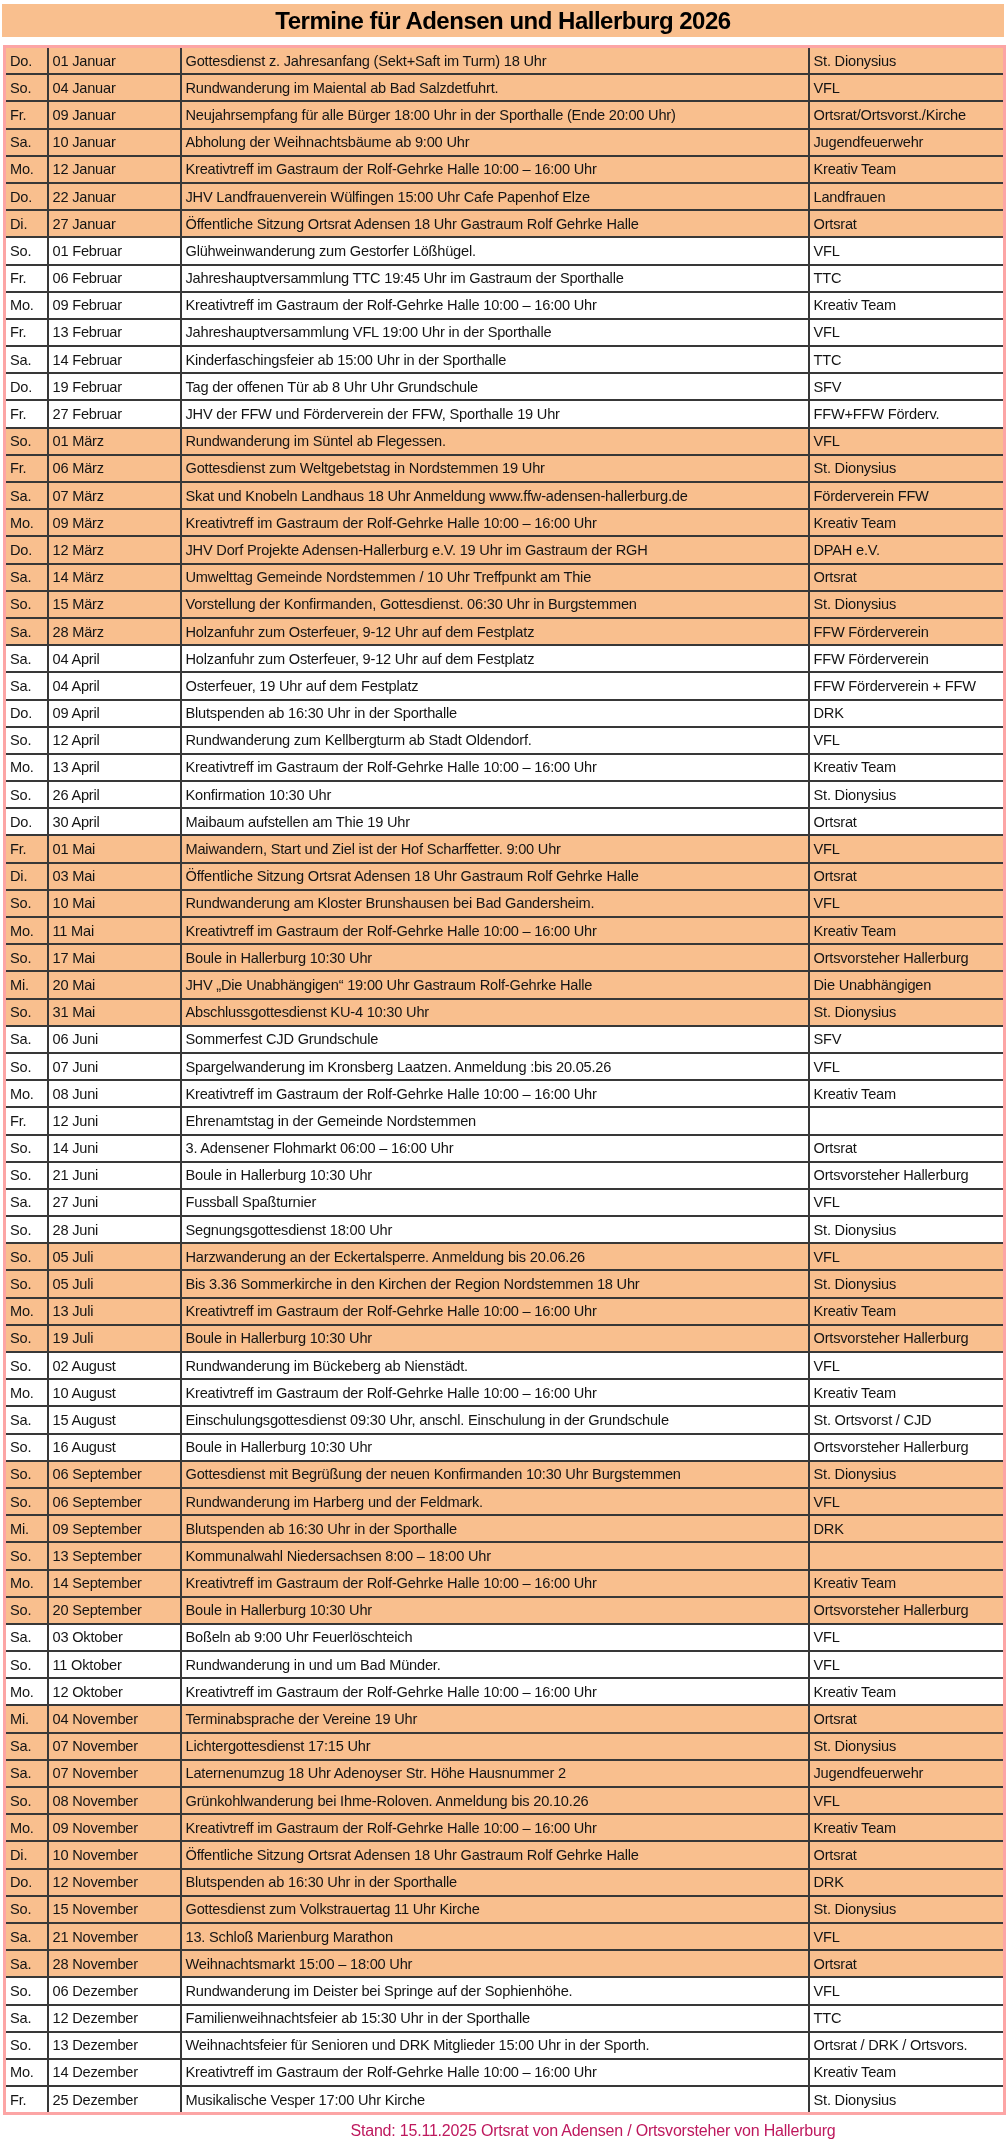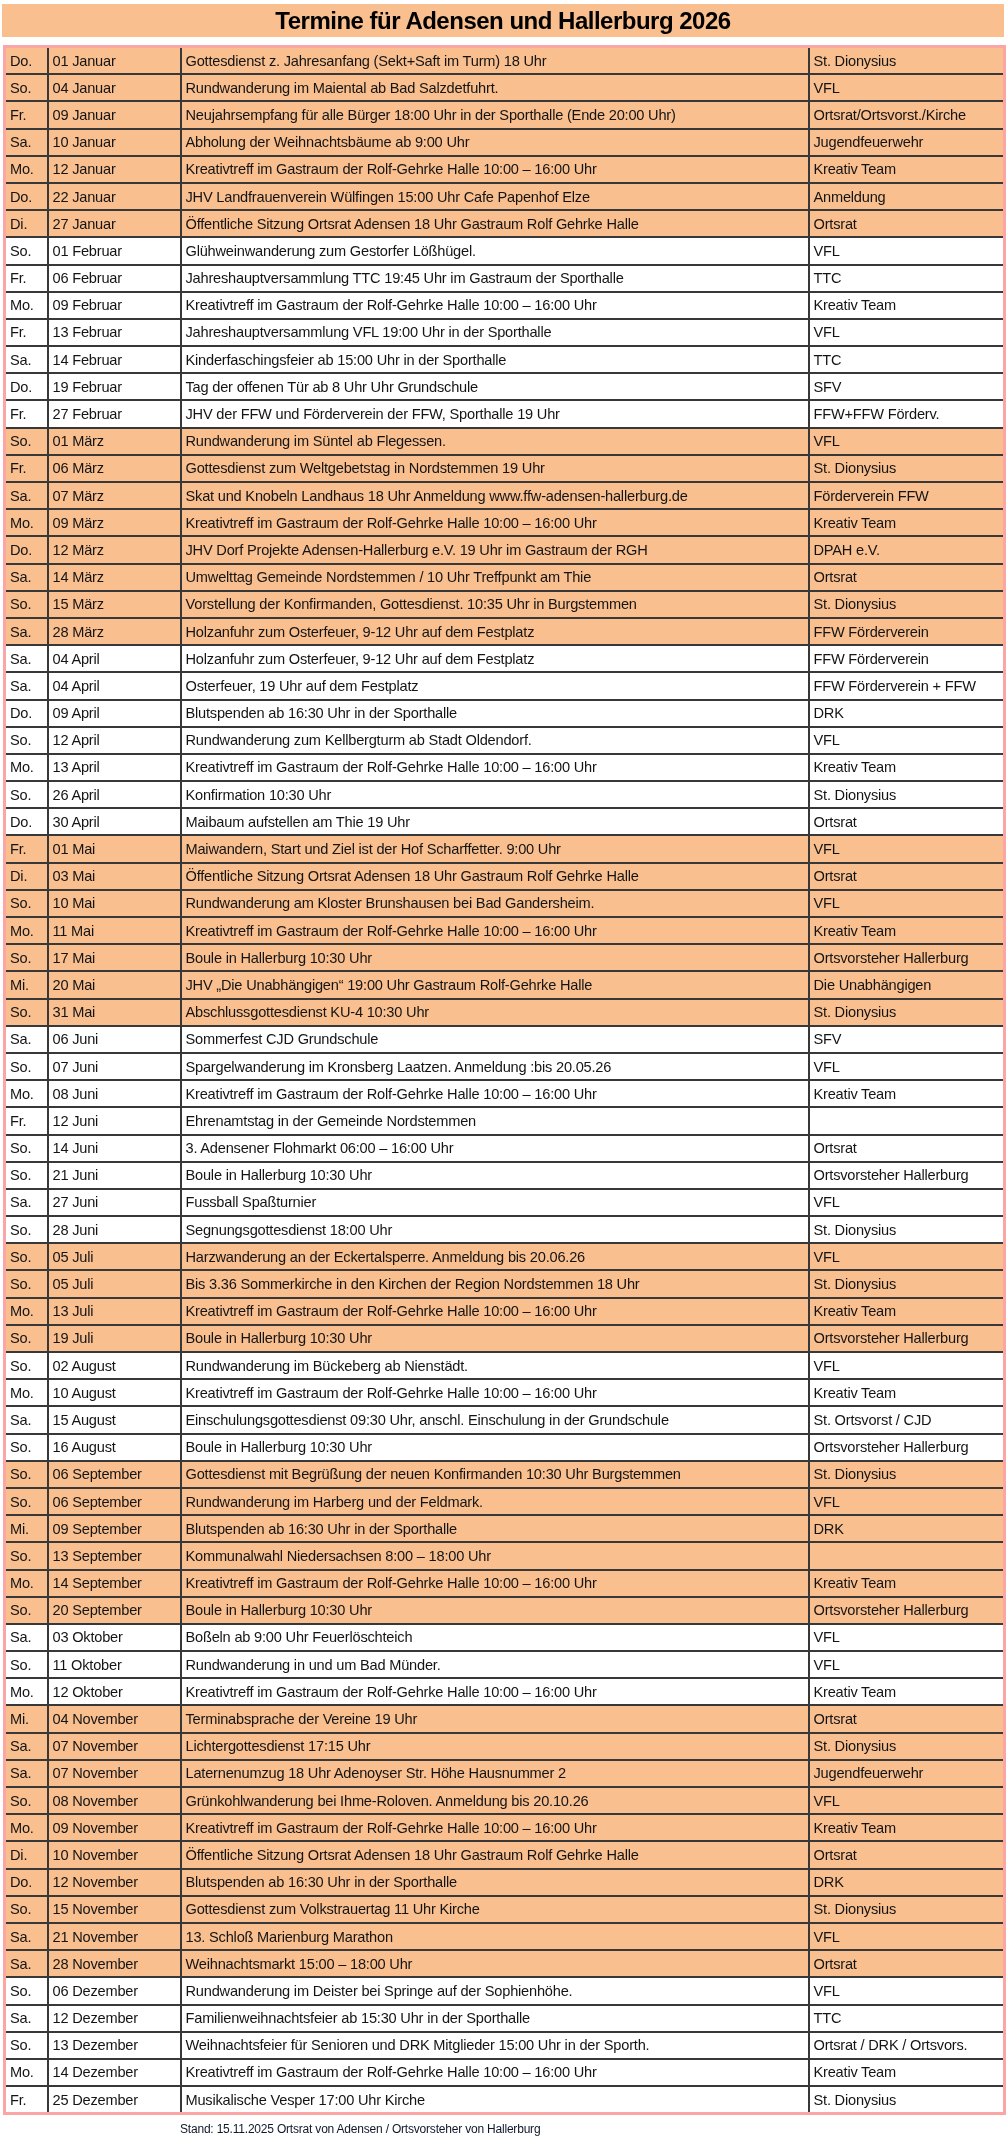--- a/index.html
+++ b/index.html
@@ -51,23 +51,24 @@
     background: #ffffff;
   }
   table.events tr.orange td { background: #f9bf8e; }
   col.c-day  { width: 43px; }
   col.c-date { width: 133px; }
   col.c-evt  { width: 628px; }
   col.c-org  { width: 196px; }
   .footer-note {
     margin: 7px 0 0 180px;
     width: 826px;
-    font-size: 12px;
+    text-align: center;
+    font-size: 16px;
     letter-spacing: -0.2px;
-    color: #0f172a;
+    color: #be185d;
   }
 </style>
 </head>
 <body>
 
 <div class="page">
 
   <div class="title-band">
     <h1>Termine für Adensen und Hallerburg 2026</h1>
   </div>
@@ -107,21 +108,21 @@
         <tr class="orange">
           <td>Mo.</td>
           <td>12 Januar</td>
           <td>Kreativtreff im Gastraum der Rolf-Gehrke Halle 10:00 – 16:00 Uhr</td>
           <td>Kreativ Team</td>
         </tr>
         <tr class="orange">
           <td>Do.</td>
           <td>22 Januar</td>
           <td>JHV Landfrauenverein Wülfingen 15:00 Uhr Cafe Papenhof Elze</td>
-          <td>Anmeldung</td>
+          <td>Landfrauen</td>
         </tr>
         <tr class="orange">
           <td>Di.</td>
           <td>27 Januar</td>
           <td>Öffentliche Sitzung Ortsrat Adensen 18 Uhr Gastraum Rolf Gehrke Halle</td>
           <td>Ortsrat</td>
         </tr>
         <tr class="white">
           <td>So.</td>
           <td>01 Februar</td>
@@ -196,21 +197,21 @@
         </tr>
         <tr class="orange">
           <td>Sa.</td>
           <td>14 März</td>
           <td>Umwelttag Gemeinde Nordstemmen / 10 Uhr Treffpunkt am Thie</td>
           <td>Ortsrat</td>
         </tr>
         <tr class="orange">
           <td>So.</td>
           <td>15 März</td>
-          <td>Vorstellung der Konfirmanden, Gottesdienst. 10:35 Uhr in Burgstemmen</td>
+          <td>Vorstellung der Konfirmanden, Gottesdienst. 06:30 Uhr in Burgstemmen</td>
           <td>St. Dionysius</td>
         </tr>
         <tr class="orange">
           <td>Sa.</td>
           <td>28 März</td>
           <td>Holzanfuhr zum Osterfeuer, 9-12 Uhr auf dem Festplatz</td>
           <td>FFW Förderverein</td>
         </tr>
         <tr class="white">
           <td>Sa.</td>

